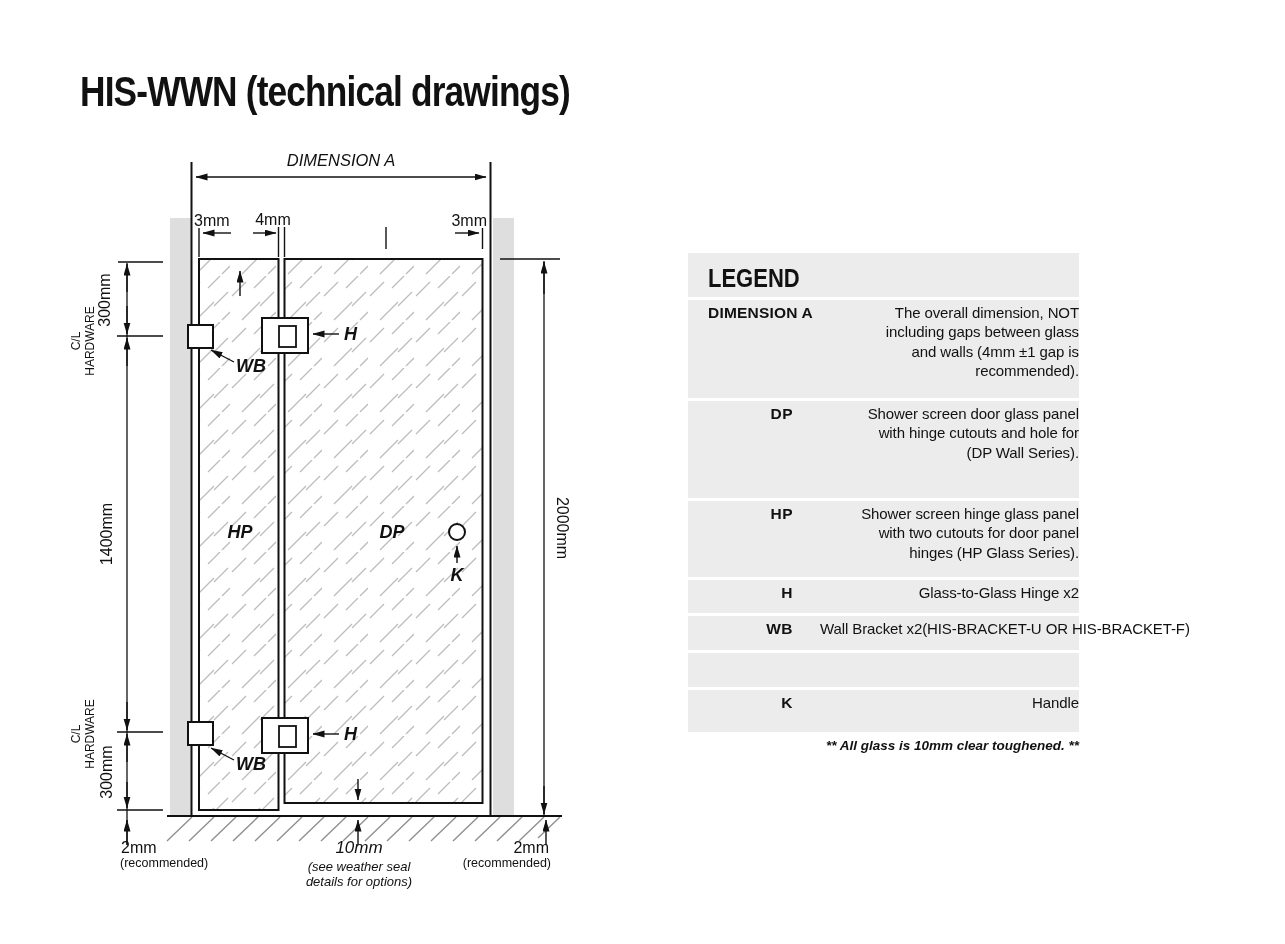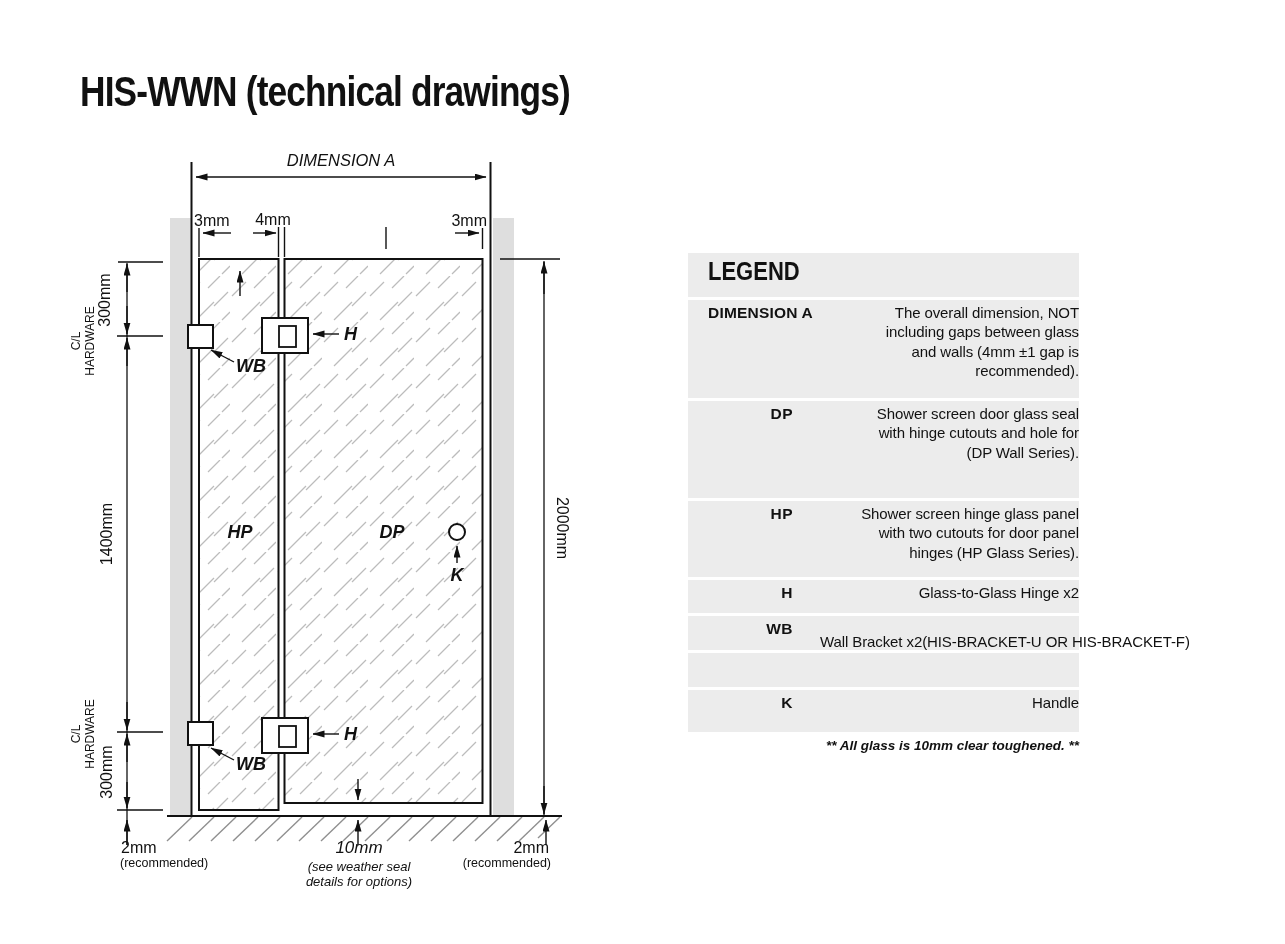--- a/index.html
+++ b/index.html
@@ -21,21 +21,21 @@
   .note-it{font-size:13px;font-style:italic;}
   .gap-it{font-size:17px;font-style:italic;}
   .tag{font-size:18px;font-weight:bold;font-style:italic;}
   .rec{font-size:12.5px;}
 
   .legend{
     position:absolute;left:688px;top:253px;width:391px;height:479px;
     background:#ececec;box-sizing:border-box;
   }
   .legend-header{
-    height:44px;box-sizing:border-box;padding:4px 0 0 20px;
+    height:44px;box-sizing:border-box;padding:11px 0 0 20px;
     font-size:25px;font-weight:bold;letter-spacing:0;
   }
   .legend-header span{display:inline-block;transform:scaleX(0.88);transform-origin:left top;}
   .lg-row{
     display:flex;border-top:3px solid #ffffff;box-sizing:border-box;
     padding-top:3px;align-items:flex-start;
   }
   .lg-term{
     width:132px;box-sizing:border-box;padding:0 27px 0 20px;
     font-size:15.5px;font-weight:bold;line-height:19.4px;text-align:right;
@@ -44,21 +44,21 @@
   .lg-term.wide{text-align:left;padding-right:0;white-space:nowrap;letter-spacing:0.2px;}
   .lg-desc{
     font-size:15px;line-height:19.4px;letter-spacing:-0.1px;flex:1 1 auto;
   }
   .lg-desc .ln{white-space:nowrap;text-align:right;}
   .r-dima{height:101px;}
   .r-dp{height:100px;}
   .r-hp{height:79px;}
   .r-h{height:36px;}
   .r-wb{height:37px;}
-  .r-wb .lg-desc{overflow:visible;margin-top:13px;}
+  .r-wb .lg-desc{overflow:visible;}
   .r-spacer{height:37px;}
   .r-k{height:45px;}
   .legend-footnote{
     position:absolute;left:688px;top:738px;width:391px;text-align:right;
     font-size:13.5px;font-style:italic;font-weight:bold;
   }
 </style>
 </head>
 <body>
 
@@ -220,21 +220,21 @@
       <div class="ln">The overall dimension, NOT</div>
       <div class="ln">including gaps between glass</div>
       <div class="ln">and walls (4mm ±1 gap is</div>
       <div class="ln">recommended).</div>
     </div>
   </div>
 
   <div class="lg-row r-dp">
     <div class="lg-term">DP</div>
     <div class="lg-desc">
-      <div class="ln">Shower screen door glass seal</div>
+      <div class="ln">Shower screen door glass panel</div>
       <div class="ln">with hinge cutouts and hole for</div>
       <div class="ln">(DP Wall Series).</div>
     </div>
   </div>
 
   <div class="lg-row r-hp">
     <div class="lg-term">HP</div>
     <div class="lg-desc">
       <div class="ln">Shower screen hinge glass panel</div>
       <div class="ln">with two cutouts for door panel</div>

